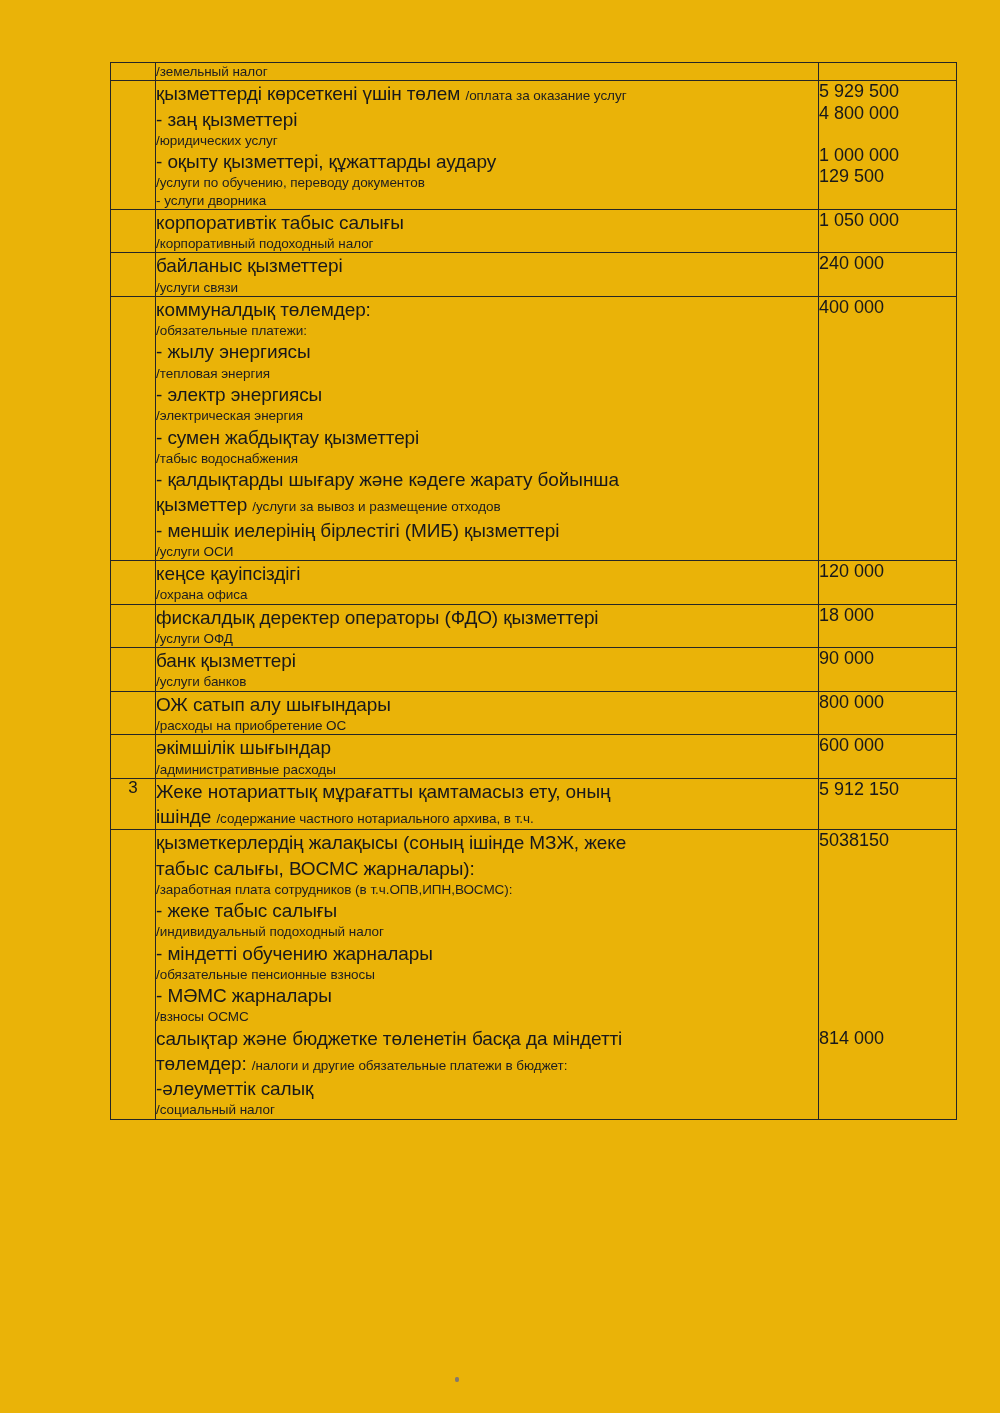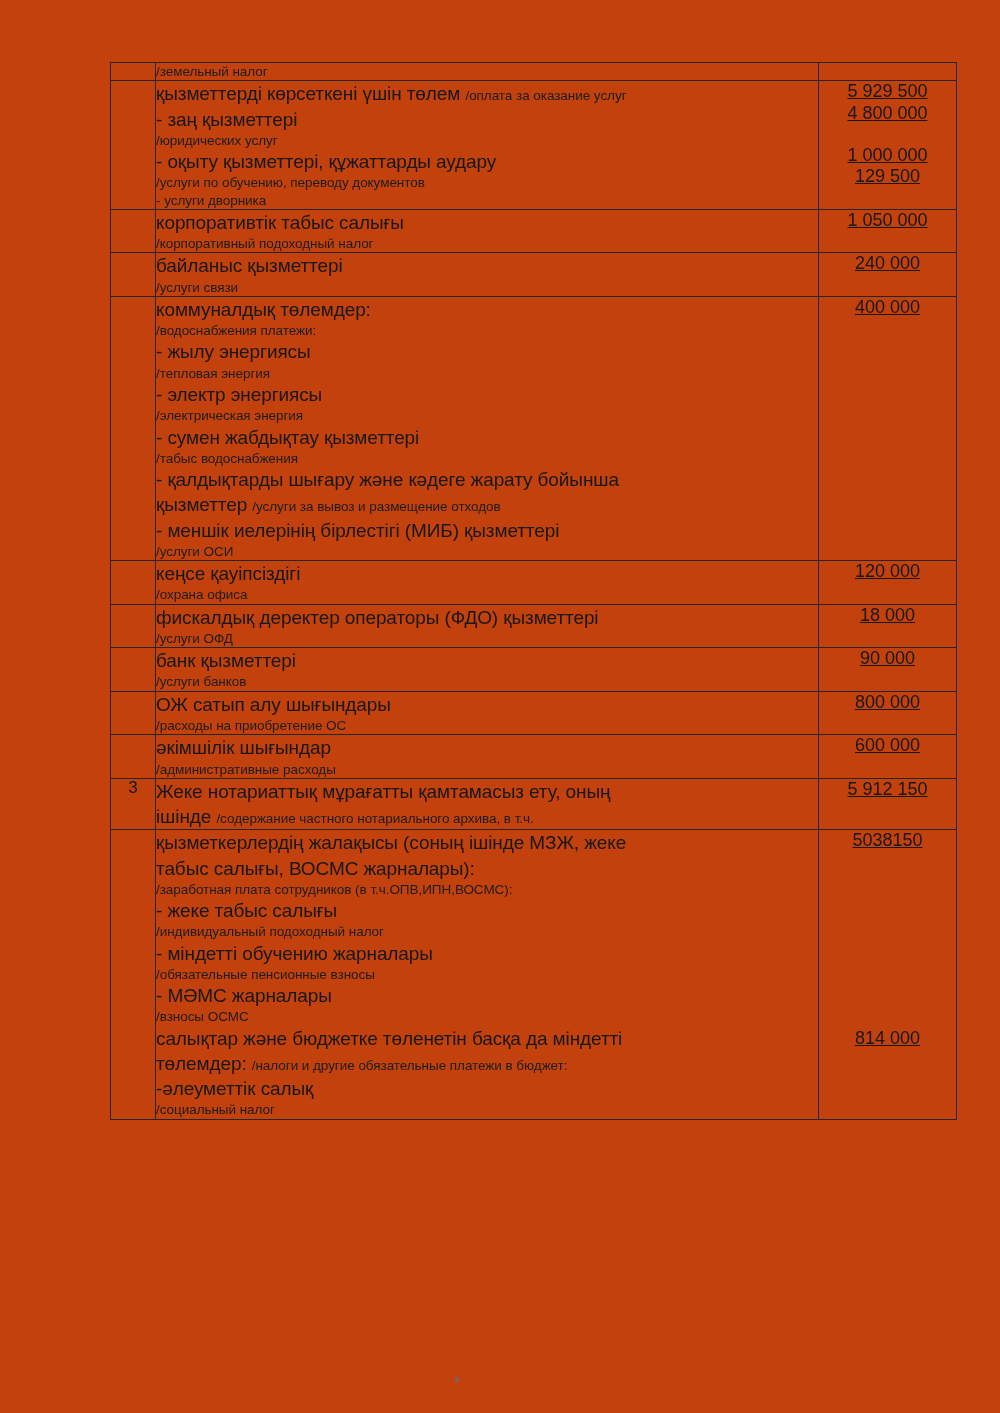--- a/index.html
+++ b/index.html
@@ -14,21 +14,21 @@
     position: relative;
     font-family: "Liberation Sans", sans-serif;
     color: #18181b;
     overflow: hidden;
   }
 
   
   .page {
     position: absolute;
     inset: 0;
-    background: #c2410c;
+    background: #eab308;
   }
 
   .doc-table {
     position: absolute;
     left: 110px;
     top: 62px;
     width: 846px;
     border-collapse: collapse;
     table-layout: fixed;
   }
@@ -53,27 +53,26 @@
     color: #18181b;
   }
 
   
   .name-cell {
     padding: 3px 6px 4px 7px;
   }
 
   
   .val-cell {
-    text-align: center;
+    text-align: left;
     font-size: 18px;
     line-height: 1.15;
     padding-top: 6px;
     white-space: nowrap;
     color: #18181b;
-    text-decoration: underline;
   }
   .val-cell .v {
     display: block;
     padding-bottom: 1px;
   }
   .val-cell .v.gap-before { margin-top: 20px; }
   .val-cell .v.push-down  { margin-top: 176px; }
 
   
   .kk {
@@ -162,21 +161,21 @@
             <span class="ru">/услуги связи</span>
           </td>
           <td class="val-cell">
             <span class="v">240 000</span>
           </td>
         </tr>
         <tr>
           <td class="num-cell"></td>
           <td class="name-cell">
             <span class="kk">коммуналдық төлемдер:</span>
-            <span class="ru">/водоснабжения платежи:</span>
+            <span class="ru">/обязательные платежи:</span>
             <span class="kk">- жылу энергиясы</span>
             <span class="ru">/тепловая энергия</span>
             <span class="kk">- электр энергиясы</span>
             <span class="ru">/электрическая энергия</span>
             <span class="kk">- сумен жабдықтау қызметтері</span>
             <span class="ru">/табыс водоснабжения</span>
             <span class="kk">- қалдықтарды шығару және кәдеге жарату бойынша</span>
             <span class="kk"><span>қызметтер </span><span class="ru-inline">/услуги за вывоз и размещение отходов</span></span>
             <span class="kk">- меншік иелерінің бірлестігі (МИБ) қызметтері</span>
             <span class="ru">/услуги ОСИ</span>

